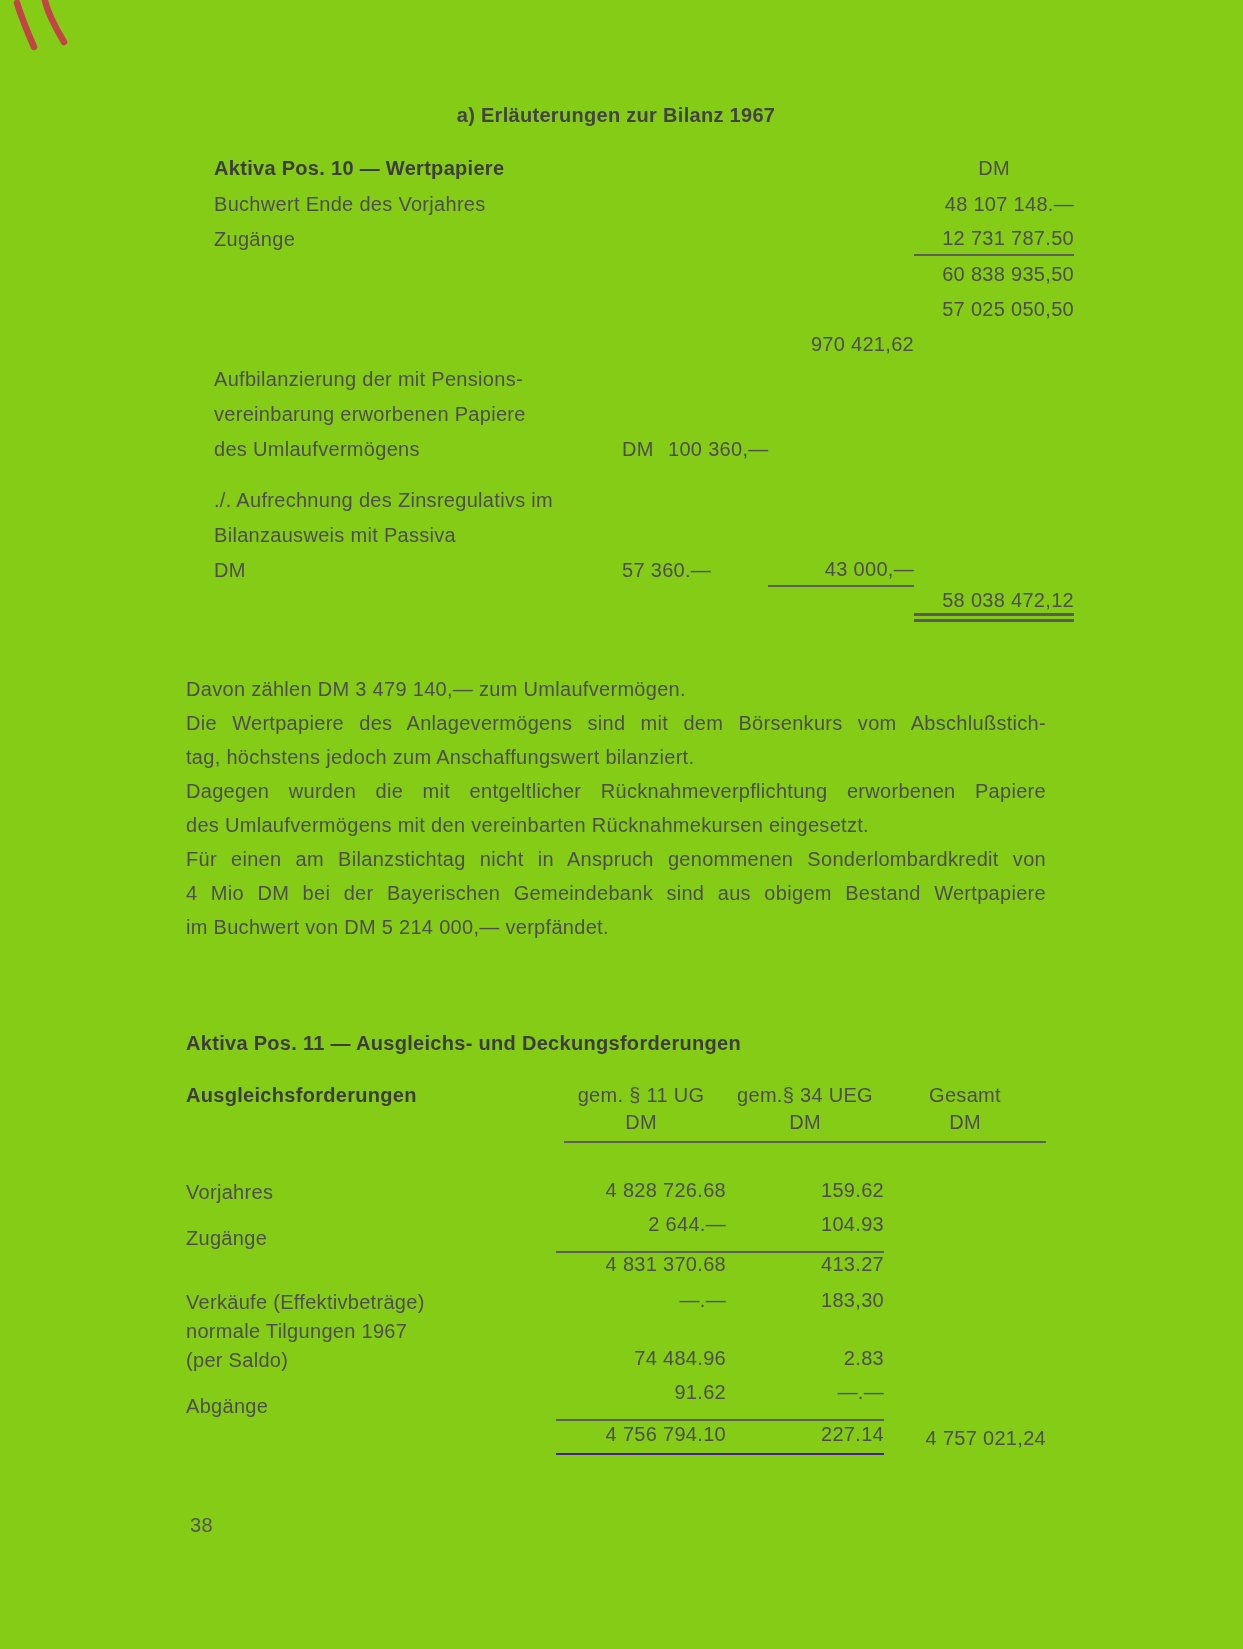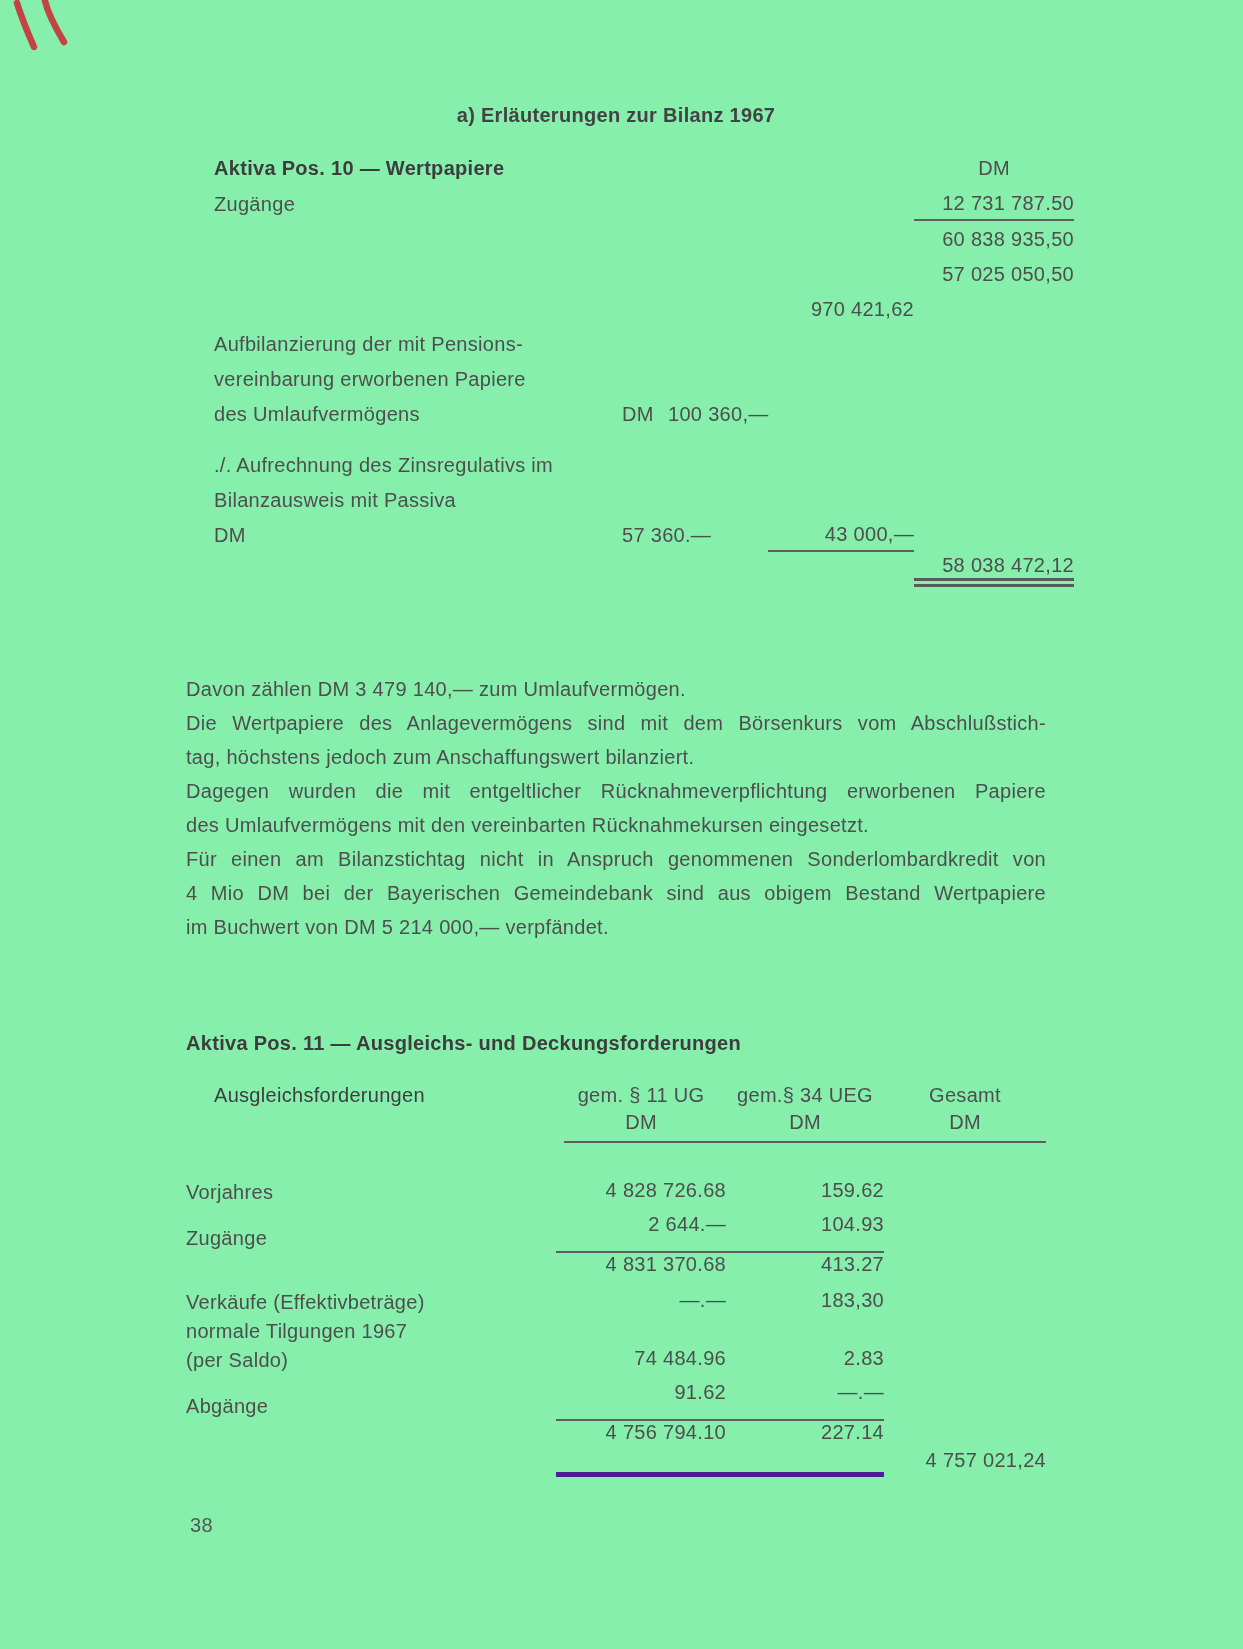--- a/index.html
+++ b/index.html
@@ -1,18 +1,18 @@
 <!DOCTYPE html>
 <html><head>
 <meta charset="utf-8">
 <style>
   html,body{margin:0;padding:0;background:#e8e8e6;}
   .page{
     position:relative; width:1243px; height:1649px; margin:0 auto;
-    background:#86efac; overflow:hidden;
+    background:#84cc16; overflow:hidden;
     font-family:"Liberation Sans","DejaVu Sans",sans-serif;
     color:#4e4e4e; font-size:20px; letter-spacing:0.3px;
   }
   .title{position:absolute; top:101px; left:186px; width:860px; text-align:center;
          font-weight:bold; color:#434343; line-height:28px;}
   
   .sec1{position:absolute; top:150px; left:186px; width:860px;margin-left:28px;}
   .fin-head{display:grid; grid-template-columns:1fr 160px; height:37px; line-height:37px;}
   .fin-head .h{font-weight:bold; color:#3d3d3d;}
   .fin-head .dmh{text-align:center;}
@@ -24,29 +24,29 @@
   .sp{height:16px;}
   
   .notes{position:absolute; top:672px; left:186px; width:860px;}
   .note{height:34px; line-height:34px; text-align:left; white-space:normal;}
   .note.full{text-align:justify; text-align-last:justify;}
   
   .sec2h{position:absolute; top:1032px; left:186px; width:860px; font-weight:bold; color:#3d3d3d;}
   .tbl{position:absolute; top:1082px; left:186px; width:860px;}
   .t-row{display:grid; grid-template-columns:1fr 170px 158px 162px; align-items:end;}
   .t-row .c{text-align:right; line-height:34px; white-space:nowrap;}
-  .t-head .lbl{font-weight:normal; color:#3d3d3d; line-height:26px; align-self:start;margin-left:28px;}
+  .t-head .lbl{font-weight:bold; color:#3d3d3d; line-height:26px; align-self:start;}
   .t-head .ch{text-align:center; line-height:27px;}
   .t-head .ch span{display:block;}
   .head-rule{margin-left:378px; height:0; border-bottom:2.5px solid #5e5e5e; margin-top:5px;}
   .lblc{line-height:29px; align-self:end;}
   .lblc div{white-space:nowrap;}
   .h64{height:64px}.h36{height:36px}.h38{height:38px}.h58{height:58px}.h42{height:42px}
   .ub{border-bottom:2.5px solid #5e5e5e; padding-bottom:10px;}
-  .uf{border-bottom:5px solid #4c1d95; padding-bottom:25px; line-height:30px !important;}
+  .uf{border-bottom:2px solid #4c1d95; padding-bottom:4px; line-height:30px !important;}
   .pagenum{position:absolute; left:190px; top:1510px; line-height:30px; color:#565656;}
   .marks{position:absolute; left:6px; top:0;}
 </style>
 </head>
 <body>
 
 <div class="page">
 
   <svg class="marks" width="70" height="54" viewBox="0 0 70 54">
     <path d="M11 3 C 15 16, 21 31, 28 47" stroke="#c24444" stroke-width="6.5" fill="none" stroke-linecap="round"></path>
@@ -54,20 +54,27 @@
   </svg>
 
   <div class="title">a) Erläuterungen zur Bilanz 1967</div>
 
   <div class="sec1">
     <div class="fin-head">
       <span class="h">Aktiva Pos. 10 — Wertpapiere</span>
       <span class="dmh">DM</span>
     </div>
 
+    <div class="fin-row">
+      <span>Buchwert Ende des Vorjahres</span>
+      <span></span>
+      <span class="mid"></span>
+      <span></span>
+      <span class="rt">48 107 148.—</span>
+    </div>
     <div class="fin-row">
       <span>Zugänge</span>
       <span></span>
       <span class="mid"></span>
       <span></span>
       <span class="rt u1">12 731 787.50</span>
     </div>
     <div class="fin-row">
       <span></span>
       <span></span>

